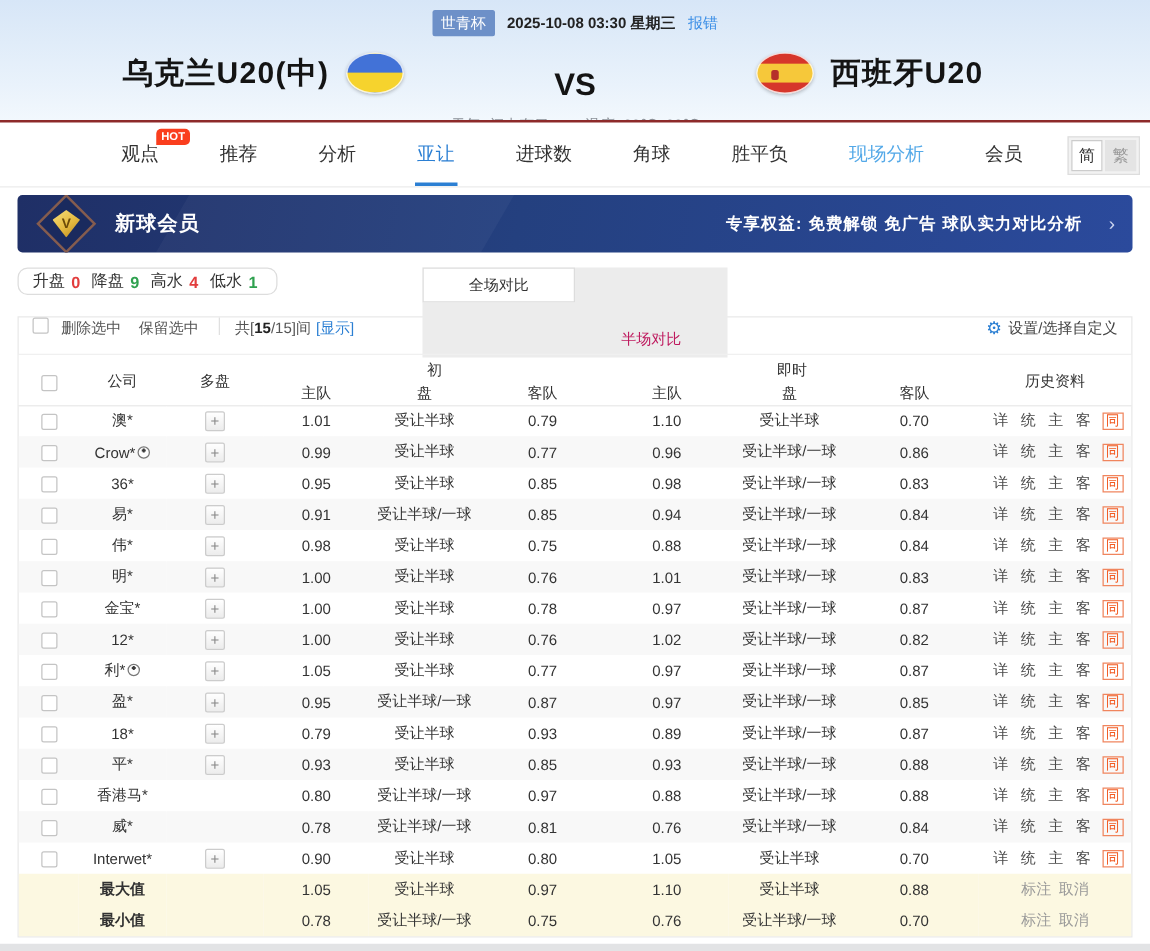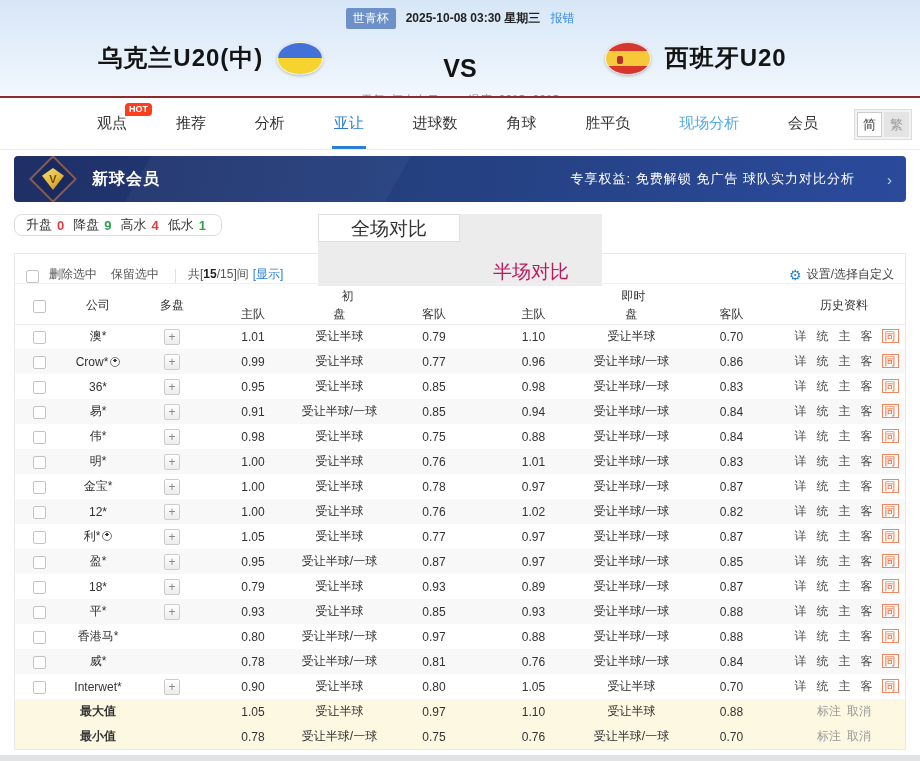--- a/index.html
+++ b/index.html
@@ -42,38 +42,38 @@
   .lang-btn.off { background:#e4e4e4; color:#9a9a9a; margin-left:2px; }
 
   
   .content { margin:0 14px; }
   .vip-banner { margin-top:6px; height:46px; border-radius:4px; color:#fff; position:relative; display:flex; align-items:center; overflow:hidden;
     background: linear-gradient(100deg,#1f2f66 0%,#24407f 45%,#2b4a9c 100%); }
   .vip-banner::before { content:""; position:absolute; left:120px; top:-40px; width:260px; height:140px; background:rgba(255,255,255,.04); transform:skewX(-30deg); }
   .gem-wrap { width:34px; height:34px; margin-left:22px; position:relative; transform:rotate(45deg); border:2px solid rgba(190,120,70,.65); background:#1a2a5e; flex:0 0 auto; }
   .gem { position:absolute; left:4px; top:4px; width:22px; height:22px; transform:rotate(-45deg); background: linear-gradient(145deg,#f6de7a 0%,#e4b93f 55%,#b9861f 100%); clip-path: polygon(50% 0, 100% 35%, 50% 100%, 0 35%); display:flex; align-items:center; justify-content:center; font-size:11px; font-weight:bold; color:#6b4a08; }
   .vip-title { font-size:16px; font-weight:bold; margin-left:22px; letter-spacing:1px; }
-  .vip-benefits { position:absolute; right:51px; font-size:13px; letter-spacing:1px; cursor:pointer; }
+  .vip-benefits { position:absolute; right:40px; font-size:13px; letter-spacing:1px; cursor:pointer;font-weight:bold; }
   .vip-arrow { position:absolute; right:14px; font-size:15px; color:#cdd6ef; }
 
   
   .filter-row { position:relative; height:28px; margin:12px 0 11px 0; }
   .stats-box { position:absolute; left:0; top:0; height:22px; border:1px solid #ddd; border-radius:8px; display:flex; align-items:center; padding:0 11px; gap:5px; font-size:13px; background:#fff; }
   .stat-label { color:#333; }
   .stat-val { font-weight:bold; margin-right:4px; }
   .stat-red { color:#e23d3d; }
   .stat-green { color:#2fa14f; }
   .scope-tabs { position:absolute; left:50%; transform:translateX(-50%); top:0; display:flex; background:#ececec; }
-  .scope-tab { width:142px; height:28px; line-height:27px; text-align:center; font-size:19px; cursor:pointer; }
+  .scope-tab { width:122px; height:28px; line-height:27px; text-align:center; font-size:12px; cursor:pointer; }
   .scope-tab.active { background:#fff; border:1px solid #ddd; color:#333; }
   .scope-tab.inactive { color:#be185d;margin-top:44px; }
 
   
   .table-box { border:1px solid #e9e9e9; background:#fff; }
-  .toolbar { height:30px; display:flex; align-items:flex-end; font-size:12px; color:#555; padding:0 11px; border-bottom:1px solid #f0f0f0; position:relative; }
+  .toolbar { height:30px; display:flex; align-items:flex-start; font-size:12px; color:#555; padding:0 11px; border-bottom:1px solid #f0f0f0; position:relative; }
   .cb { display:inline-block; width:13px; height:13px; border:1px solid #c4c4c4; border-radius:2px; background:#fff; vertical-align:middle; cursor:pointer; }
   .toolbar .cb { margin-right:10px; }
   .tb-link { margin-right:14px; cursor:pointer; color:#555; }
   .tb-div { width:1px; height:14px; background:#e0e0e0; margin:0 12px 0 2px; }
   .count-bold { font-weight:bold; color:#222; }
   .show-link { color:#2b7fd3; cursor:pointer; margin-left:4px; }
   .toolbar-right { position:absolute; right:11px; display:flex; align-items:center; gap:5px; cursor:pointer; color:#444; }
   .gear-icon { color:#2b7fd3; font-size:14px; }
 
   table { width:100%; border-collapse:collapse; font-size:12px; table-layout:fixed; }

